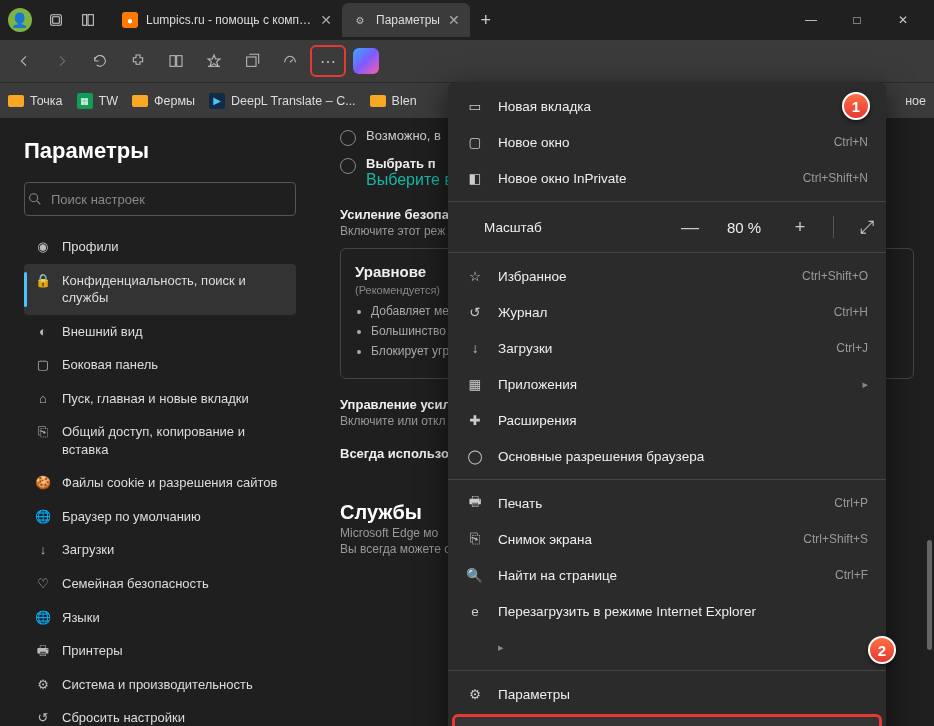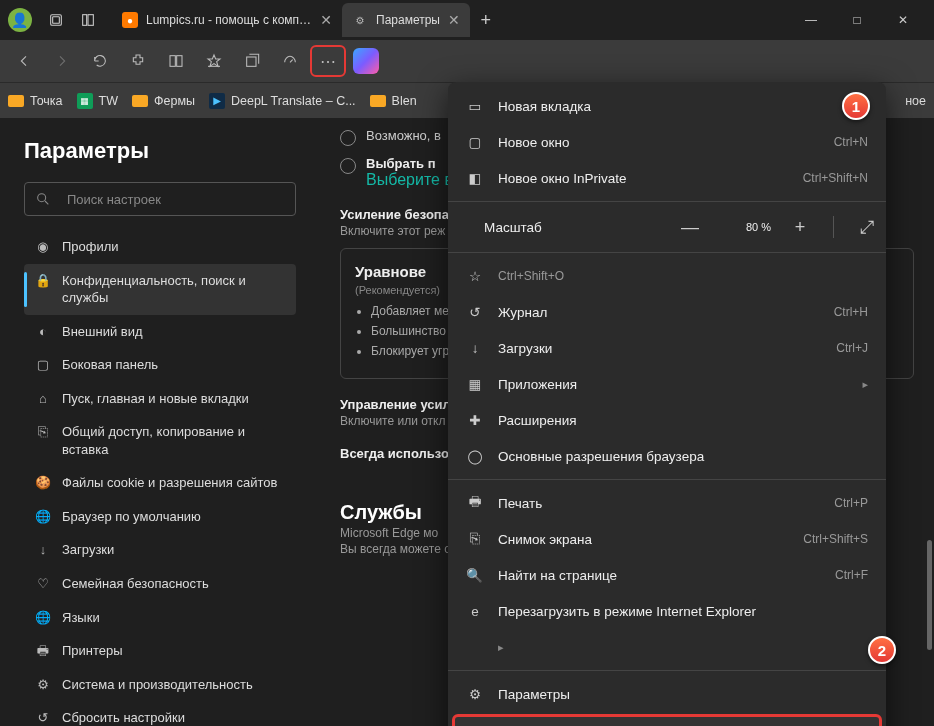--- a/index.html
+++ b/index.html
@@ -24,21 +24,21 @@
 .addr .url { color: #888; }
 .addr .right { margin-left: auto; display: flex; gap: 10px; }
 .more-hl { border: 2px solid #e53935; border-radius: 6px; padding: 2px 4px; }
 .bookbar { height: 36px; background: #3b3b3b; display: flex; align-items: center; padding: 0 8px; gap: 14px; border-top: 1px solid #2a2a2a; font-size: 12.5px; color: #ddd; }
 .bm { display: flex; align-items: center; gap: 6px; white-space:nowrap; }
 .bmicon { width: 16px; height: 16px; display:flex;align-items:center;justify-content:center; }
 .foldericon { background:#f9a825; border-radius:2px; width:16px; height:12px; }
 .content { position: absolute; top: 118px; bottom: 0; left: 0; right: 0; background: #1f1f1f; display: flex; }
 .sidebar { width: 320px; padding: 20px 24px; overflow: hidden; }
 .sidebar h1 { font-size: 22px; font-weight: 600; color: #fff; margin-bottom: 18px; }
-.search { height: 34px; border: 1px solid #555; border-radius: 4px; display: flex; align-items: center; padding: 0 10px; gap: 16px; color: #888; font-size: 13px; margin-bottom: 14px; }
+.search { height: 34px; border: 1px solid #555; border-radius: 4px; display: flex; align-items: center; padding: 0 2px; gap: 8px; color: #888; font-size: 13px; margin-bottom: 14px; }
 .navitem { display: flex; align-items: flex-start; gap: 10px; padding: 8px 10px; font-size: 13px; color: #ddd; border-radius: 4px; line-height: 1.35; }
 .navitem.active { background: #333; position: relative; }
 .navitem.active::before { content:''; position:absolute; left:0; top:8px; bottom:8px; width:3px; background:#4cc2ff; border-radius:2px; }
 .navitem .nic { width: 18px; flex-shrink: 0; text-align: center; color:#bbb; }
 .main { flex: 1; padding: 10px 20px; overflow: hidden; color:#ccc; font-size:13px; }
 .main .opt { display:flex; gap:10px; align-items:flex-start; margin-bottom:10px; }
 .radio { width:16px; height:16px; border:1.5px solid #888; border-radius:50%; margin-top:2px; flex-shrink:0; }
 .main .card { border:1px solid #444; border-radius:6px; padding:14px; margin-top:10px; }
 .main .card h3 { font-size:15px; color:#eee; margin-bottom:4px; }
 .main .card .rec { font-size:11px; color:#888; }
@@ -50,21 +50,21 @@
 .menu { position: absolute; top: 82px; right: 48px; width: 438px; background: #2b2b2b; border-radius: 8px; box-shadow: 0 8px 30px rgba(0,0,0,.6); padding: 6px 0; z-index: 100; }
 .mitem { display: flex; align-items: center; height: 36px; padding: 0 18px; font-size: 13.5px; color: #eee; gap: 14px; position:relative; }
 .mitem .mic { width: 18px; text-align: center; color: #ccc; flex-shrink:0; }
 .mitem .mlabel { flex: 1; }
 .mitem .mshort { color: #999; font-size: 12px; }
 .mitem .chev { color: #888; font-size: 11px; }
 .msep { height: 1px; background: #444; margin: 5px 0; }
 .zoomrow { display:flex; align-items:center; height:40px; padding:0 4px; gap:14px; }
 .zoomrow .zl { flex:1; font-size:13.5px; color:#eee; padding-left:32px; }
 .zoomrow .zbtn { width:30px; height:30px; display:flex; align-items:center; justify-content:center; color:#ccc; font-size:18px; }
-.zoomrow .zval { font-size:11px; color:#eee; width:44px; text-align:right;margin-left:8px; }
+.zoomrow .zval { font-size:15px; color:#eee; width:44px; text-align:left;margin-left:8px; }
 .zoomrow .zdiv { width:1px; height:22px; background:#555; margin:0 4px; }
 .mitem.hl { border:3px solid #e53935; border-radius:6px; background:#333; margin:2px 4px; padding:0 14px; height:38px; }
 .badge { position:absolute; width:28px; height:28px; border-radius:50%; background:linear-gradient(#ff7043,#e53935); border:2px solid #fff; color:#fff; font-weight:700; font-size:15px; display:flex; align-items:center; justify-content:center; z-index:200; box-shadow:0 2px 4px rgba(0,0,0,.5); }
 .badge1 { top:92px; right:64px; }
 .badge2 { top:636px; right:38px; }
 .scrollthumb { position:absolute; right:2px; top:540px; width:5px; height:110px; background:#666; border-radius:3px; }
 .copilot { width:26px; height:26px; border-radius:6px; background:linear-gradient(135deg,#3ba7ff,#7b5cff,#ff5ca8); }
 svg { width:16px; height:16px; stroke:currentColor; fill:none; stroke-width:1.6; }
 </style>
 </head>
@@ -316,20 +316,21 @@
     <span class="zl">Масштаб</span>
     <span class="zbtn">—</span>
     <span class="zval">80 %</span>
     <span class="zbtn">+</span>
     <span class="zdiv"></span>
     <span class="zbtn">⤢</span>
   </div>
   <div class="msep"></div>
   <div class="mitem">
       <span class="mic">☆</span>
+      <span class="mlabel">Избранное</span>
       <span class="mshort">Ctrl+Shift+O</span>
     </div>
   <div class="mitem">
       <span class="mic">↺</span>
       <span class="mlabel">Журнал</span>
       <span class="mshort">Ctrl+H</span>
     </div>
   <div class="mitem">
       <span class="mic">↓</span>
       <span class="mlabel">Загрузки</span>

